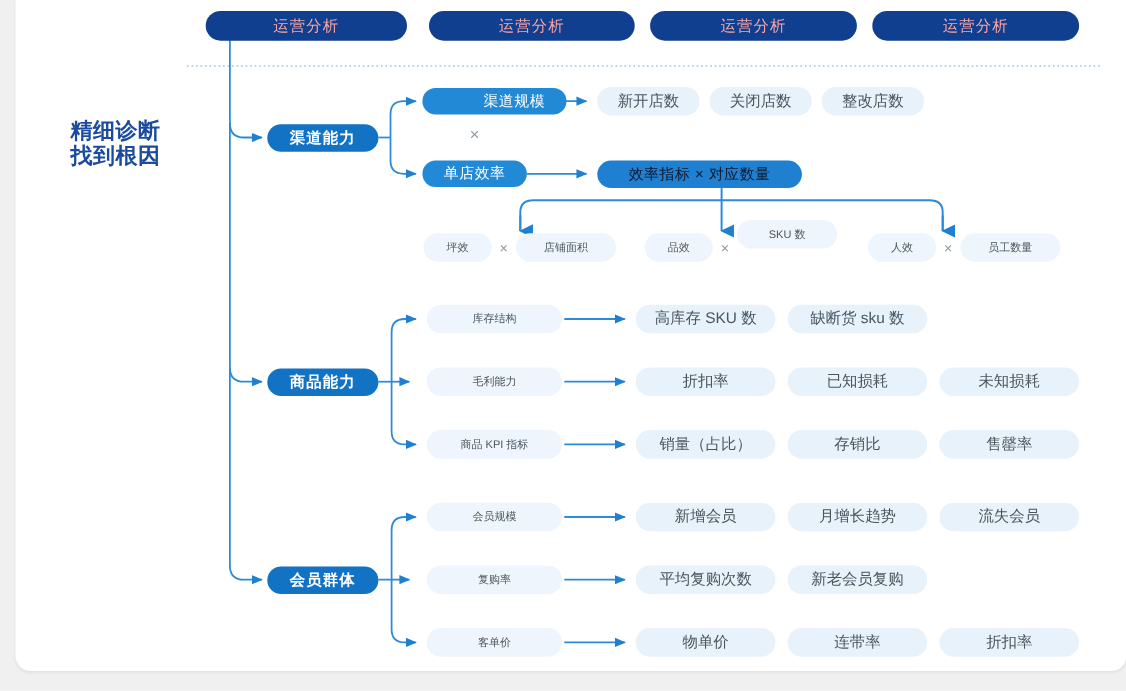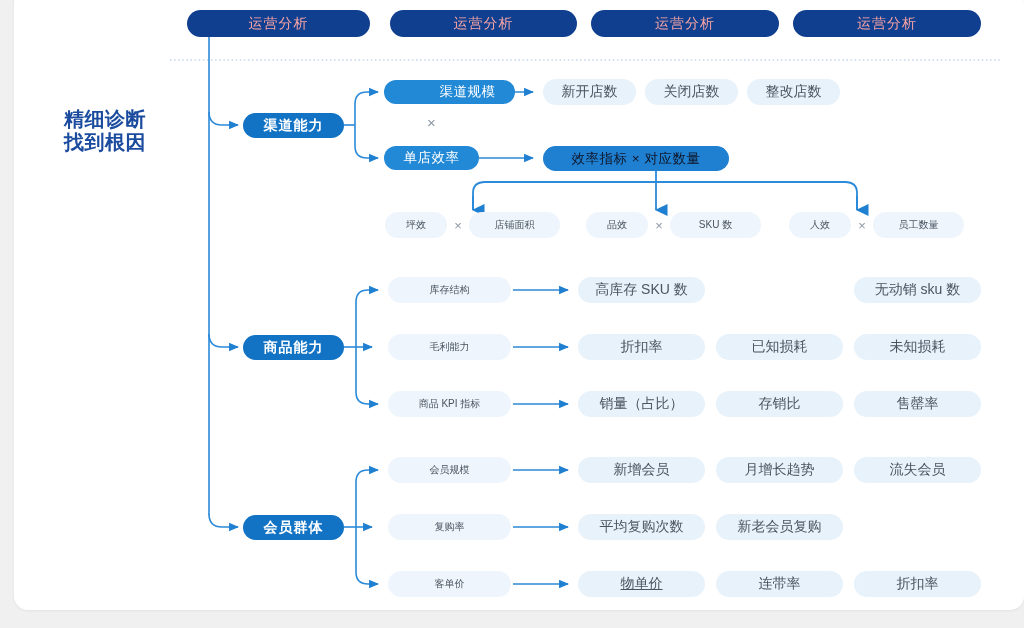--- a/index.html
+++ b/index.html
@@ -142,34 +142,34 @@
   <div class="pill soft" style="left:747px;top:79px;width:93px;">整改店数</div>
 
   <div class="pill lvl2b" style="left:543px;top:146px;width:186px;">效率指标 × 对应数量</div>
 
   <div class="pill soft2" style="left:385px;top:212px;width:62px;">坪效</div>
   <div class="times" style="left:447px;top:212px;width:22px;height:26px;">×</div>
   <div class="pill soft2" style="left:469px;top:212px;width:91px;">店铺面积</div>
 
   <div class="pill soft2" style="left:586px;top:212px;width:62px;">品效</div>
   <div class="times" style="left:648px;top:212px;width:22px;height:26px;">×</div>
-  <div class="pill soft2" style="left:670px;top:212px;width:91px;">SKU 数</div>
+  <div class="pill soft2" style="left:670px;top:200px;width:91px;">SKU 数</div>
 
   <div class="pill soft2" style="left:789px;top:212px;width:62px;">人效</div>
   <div class="times" style="left:851px;top:212px;width:22px;height:26px;">×</div>
   <div class="pill soft2" style="left:873px;top:212px;width:91px;">员工数量</div>
 
   <div class="pill lvl1" style="left:243px;top:335px;width:101px;">商品能力</div>
 
   <div class="pill soft2" style="left:388px;top:277px;width:123px;">库存结构</div>
   <div class="pill soft2" style="left:388px;top:334px;width:123px;">毛利能力</div>
   <div class="pill soft2" style="left:388px;top:391px;width:123px;">商品 KPI 指标</div>
 
   <div class="pill soft" style="left:578px;top:277px;width:127px;">高库存 SKU 数</div>
-  <div class="pill soft" style="left:854px;top:277px;width:127px;">无动销 sku 数</div>
+  <div class="pill soft" style="left:716px;top:277px;width:127px;">缺断货 sku 数</div>
 
   <div class="pill soft" style="left:578px;top:334px;width:127px;">折扣率</div>
   <div class="pill soft" style="left:716px;top:334px;width:127px;">已知损耗</div>
   <div class="pill soft" style="left:854px;top:334px;width:127px;">未知损耗</div>
 
   <div class="pill soft" style="left:578px;top:391px;width:127px;">销量（占比）</div>
   <div class="pill soft" style="left:716px;top:391px;width:127px;">存销比</div>
   <div class="pill soft" style="left:854px;top:391px;width:127px;">售罄率</div>
 
   <div class="pill lvl1" style="left:243px;top:515px;width:101px;">会员群体</div>
@@ -178,17 +178,17 @@
   <div class="pill soft2" style="left:388px;top:514px;width:123px;">复购率</div>
   <div class="pill soft2" style="left:388px;top:571px;width:123px;">客单价</div>
 
   <div class="pill soft" style="left:578px;top:457px;width:127px;">新增会员</div>
   <div class="pill soft" style="left:716px;top:457px;width:127px;">月增长趋势</div>
   <div class="pill soft" style="left:854px;top:457px;width:127px;">流失会员</div>
 
   <div class="pill soft" style="left:578px;top:514px;width:127px;">平均复购次数</div>
   <div class="pill soft" style="left:716px;top:514px;width:127px;">新老会员复购</div>
 
-  <div class="pill soft" style="left:578px;top:571px;width:127px;text-decoration:underline;">物单价</div>
+  <div class="pill soft" style="left:578px;top:571px;width:127px;">物单价</div>
   <div class="pill soft" style="left:716px;top:571px;width:127px;">连带率</div>
   <div class="pill soft" style="left:854px;top:571px;width:127px;">折扣率</div>
 
 </div>
 
 </body></html>

